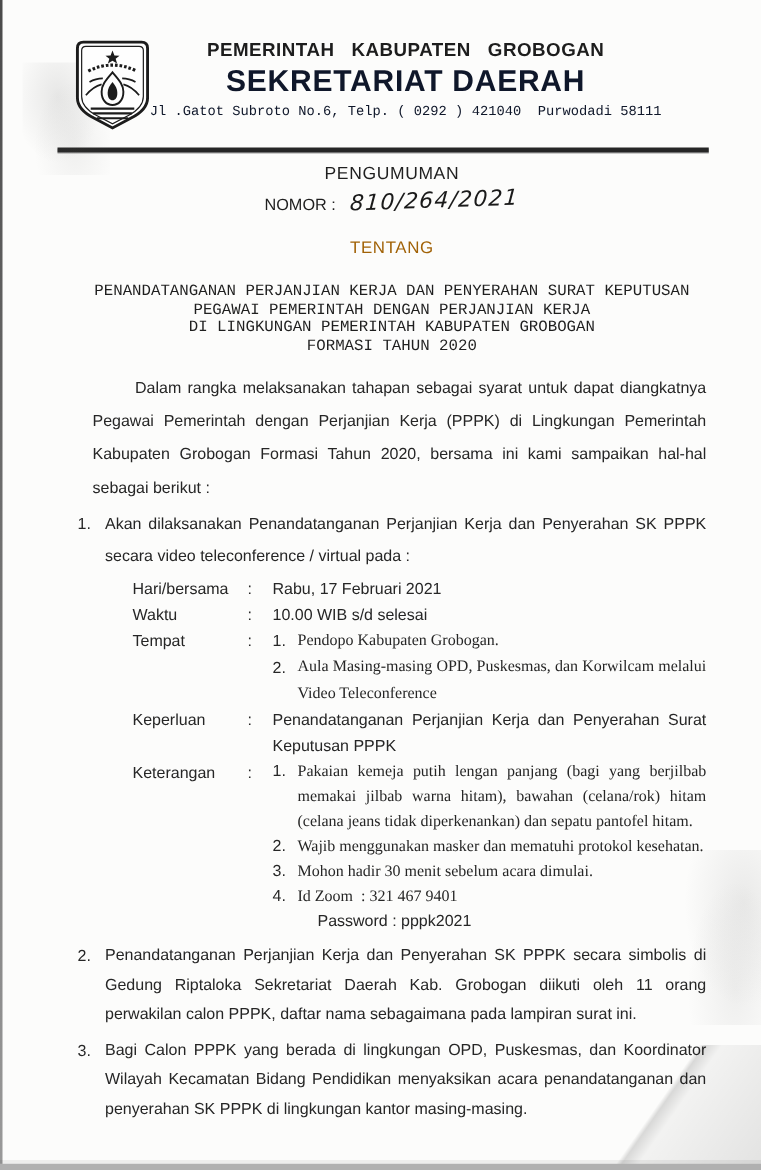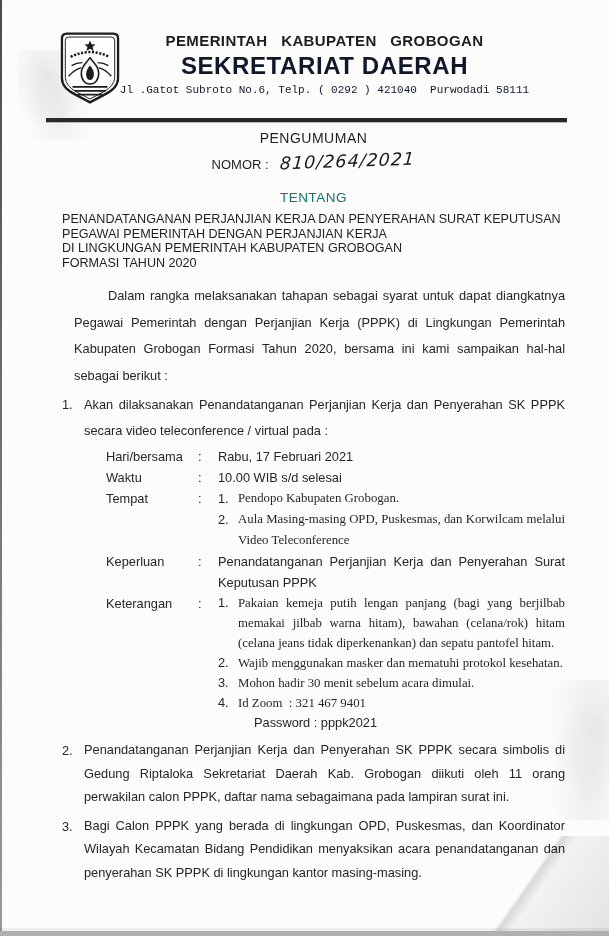--- a/index.html
+++ b/index.html
@@ -43,22 +43,22 @@
     display: inline-block;
     font-family: "DejaVu Sans", sans-serif;
     font-style: italic;
     font-size: 17.5px;
     letter-spacing: 1px;
     transform: rotate(-2deg) skewX(-6deg);
     margin-left: 8px;
     position: relative; top: -2px;
     color:#1a1a1a;
   }
-  .tentang { text-align: center; margin-top: 17px; font-size: 13.5px; letter-spacing: 0.5px; color:#0f766e; }
-  .title-block { text-align: left; margin-top: 7px; font-size: 12.6px; line-height: 14.6px; color:#1f1f1f; }
+  .tentang { text-align: center; margin-top: 17px; font-size: 13.5px; letter-spacing: 0.5px; color:#a16207; }
+  .title-block { text-align: center; margin-top: 21px; font-size: 12.6px; line-height: 14.6px; color:#1f1f1f;font-family:Liberation Mono, monospace; }
 
   
   .content { margin: 0 44px 0 62px; font-size: 12.8px; }
   .intro { margin: 13px 0 2px 12px; text-indent: 34px; text-align: justify; line-height: 26.5px; }
 
   .item { display: flex; margin-top: 3px; }
   .item-num { width: 22px; flex: none; line-height: 26px; }
   .item-body { flex: 1; }
   .item-text { text-align: justify; line-height: 26px; }
   .item-2 .item-text, .item-3 .item-text { line-height: 23.5px; }

